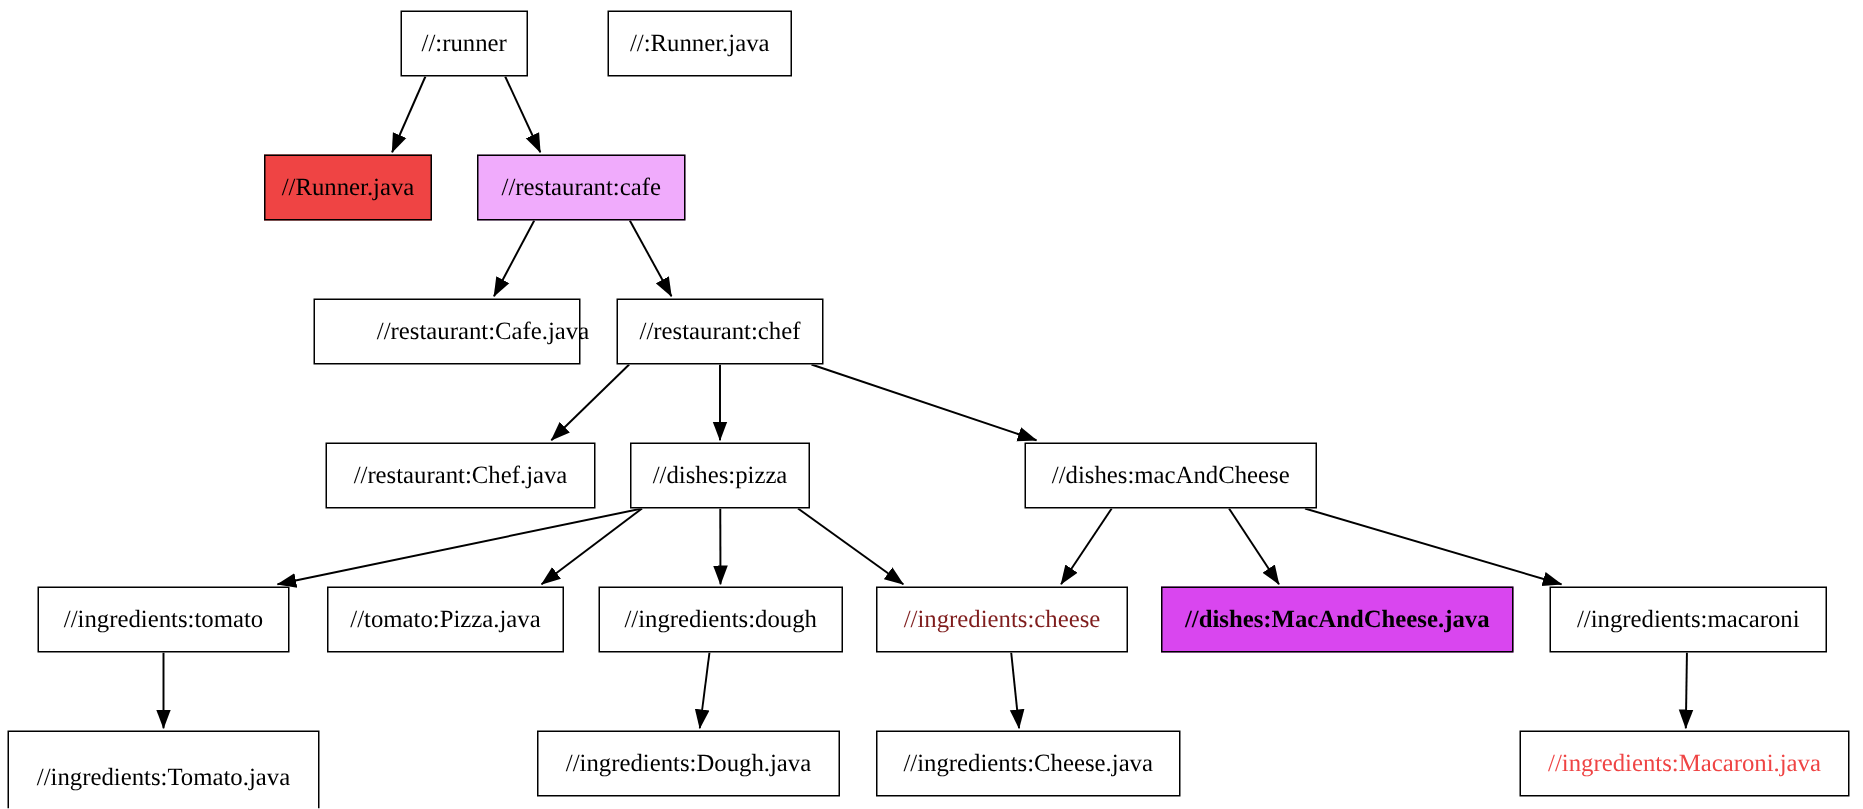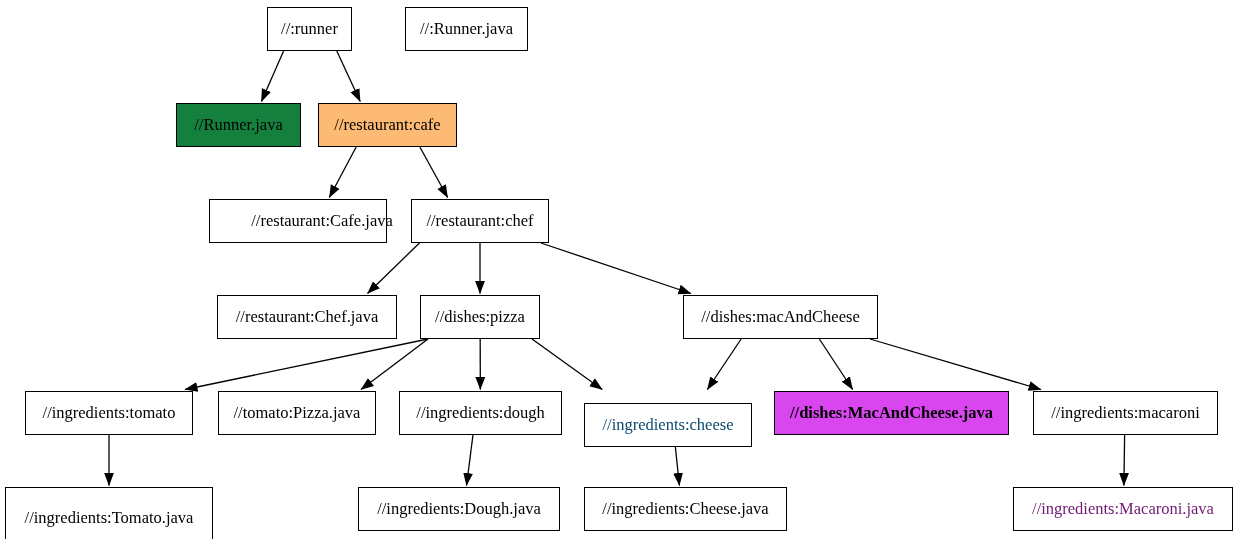--- a/index.html
+++ b/index.html
@@ -62,31 +62,31 @@
         <line x1="870" y1="339" x2="1041" y2="389.5" stroke="#000000" stroke-width="1.3" marker-end="url(#arrowhead)"></line>
         <line x1="109" y1="435" x2="109" y2="485.5" stroke="#000000" stroke-width="1.3" marker-end="url(#arrowhead)"></line>
         <line x1="472.975" y1="435" x2="466.525" y2="485.5" stroke="#000000" stroke-width="1.3" marker-end="url(#arrowhead)"></line>
         <line x1="674.125" y1="435" x2="679.375" y2="485.5" stroke="#000000" stroke-width="1.3" marker-end="url(#arrowhead)"></line>
         <line x1="1124.625" y1="435" x2="1123.875" y2="485.5" stroke="#000000" stroke-width="1.3" marker-end="url(#arrowhead)"></line>
       </g>
   </svg>
   <div id="nodes">
       <div class="node" style="left: 267px; top: 7px; width: 85px; height: 44px; border-color: rgb(0, 0, 0); background: rgb(255, 255, 255); color: rgb(0, 0, 0);">//:runner</div>
       <div class="node" style="left: 377px; top: 7px; width: 123px; height: 44px; border-color: rgb(0, 0, 0); background: rgb(255, 255, 255); color: rgb(0, 0, 0); margin-left: 28px;">//:Runner.java</div>
-      <div class="node" style="left: 176px; top: 103px; width: 125px; height: 44px; border-color: rgb(0, 0, 0); background: #15803d; color: rgb(0, 0, 0);">//Runner.java</div>
-      <div class="node" style="left: 318px; top: 103px; width: 139px; height: 44px; border-color: rgb(0, 0, 0); background: #fdba74; color: rgb(0, 0, 0);">//restaurant:cafe</div>
+      <div class="node" style="left: 176px; top: 103px; width: 112px; height: 44px; border-color: rgb(0, 0, 0); background: #ef4444; color: rgb(0, 0, 0);">//Runner.java</div>
+      <div class="node" style="left: 318px; top: 103px; width: 139px; height: 44px; border-color: rgb(0, 0, 0); background: #f0abfc; color: rgb(0, 0, 0);">//restaurant:cafe</div>
       <div class="node" style="left: 209px; top: 199px; width: 178px; height: 44px; border-color: rgb(0, 0, 0); background: rgb(255, 255, 255); color: rgb(0, 0, 0); padding-left: 48px;">//restaurant:Cafe.java</div>
       <div class="node" style="left: 411px; top: 199px; width: 138px; height: 44px; border-color: rgb(0, 0, 0); background: rgb(255, 255, 255); color: rgb(0, 0, 0);">//restaurant:chef</div>
       <div class="node" style="left: 217px; top: 295px; width: 180px; height: 44px; border-color: rgb(0, 0, 0); background: rgb(255, 255, 255); color: rgb(0, 0, 0);">//restaurant:Chef.java</div>
       <div class="node" style="left: 420px; top: 295px; width: 120px; height: 44px; border-color: rgb(0, 0, 0); background: rgb(255, 255, 255); color: rgb(0, 0, 0);">//dishes:pizza</div>
       <div class="node" style="left: 683px; top: 295px; width: 195px; height: 44px; border-color: rgb(0, 0, 0); background: rgb(255, 255, 255); color: rgb(0, 0, 0);">//dishes:macAndCheese</div>
       <div class="node" style="left: 25px; top: 391px; width: 168px; height: 44px; border-color: rgb(0, 0, 0); background: rgb(255, 255, 255); color: rgb(0, 0, 0);">//ingredients:tomato</div>
       <div class="node" style="left: 218px; top: 391px; width: 158px; height: 44px; border-color: rgb(0, 0, 0); background: rgb(255, 255, 255); color: rgb(0, 0, 0);">//tomato:Pizza.java</div>
       <div class="node" style="left: 399px; top: 391px; width: 163px; height: 44px; border-color: rgb(0, 0, 0); background: rgb(255, 255, 255); color: rgb(0, 0, 0);">//ingredients:dough</div>
-      <div class="node" style="left: 584px; top: 391px; width: 168px; height: 44px; border-color: rgb(0, 0, 0); background: rgb(255, 255, 255); color: #0c4a6e; margin-top: 12px;">//ingredients:cheese</div>
+      <div class="node" style="left: 584px; top: 391px; width: 168px; height: 44px; border-color: rgb(0, 0, 0); background: rgb(255, 255, 255); color: #7f1d1d;">//ingredients:cheese</div>
       <div class="node" style="left: 774px; top: 391px; width: 235px; height: 44px; border-color: rgb(0, 0, 0); background: #d946ef; color: rgb(0, 0, 0); font-weight: bold;">//dishes:MacAndCheese.java</div>
       <div class="node" style="left: 1033px; top: 391px; width: 185px; height: 44px; border-color: rgb(0, 0, 0); background: rgb(255, 255, 255); color: rgb(0, 0, 0);">//ingredients:macaroni</div>
       <div class="node" style="left: 5px; top: 487px; width: 208px; height: 61px; border-color: rgb(0, 0, 0); background: rgb(255, 255, 255); color: rgb(0, 0, 0);">//ingredients:Tomato.java</div>
       <div class="node" style="left: 358px; top: 487px; width: 202px; height: 44px; border-color: rgb(0, 0, 0); background: rgb(255, 255, 255); color: rgb(0, 0, 0);">//ingredients:Dough.java</div>
       <div class="node" style="left: 584px; top: 487px; width: 203px; height: 44px; border-color: rgb(0, 0, 0); background: rgb(255, 255, 255); color: rgb(0, 0, 0);">//ingredients:Cheese.java</div>
-      <div class="node" style="left: 1013px; top: 487px; width: 220px; height: 44px; border-color: rgb(0, 0, 0); background: rgb(255, 255, 255); color: #701a75;">//ingredients:Macaroni.java</div>
+      <div class="node" style="left: 1013px; top: 487px; width: 220px; height: 44px; border-color: rgb(0, 0, 0); background: rgb(255, 255, 255); color: #ef4444;">//ingredients:Macaroni.java</div>
     </div>
 </div>
 
 </body></html>

